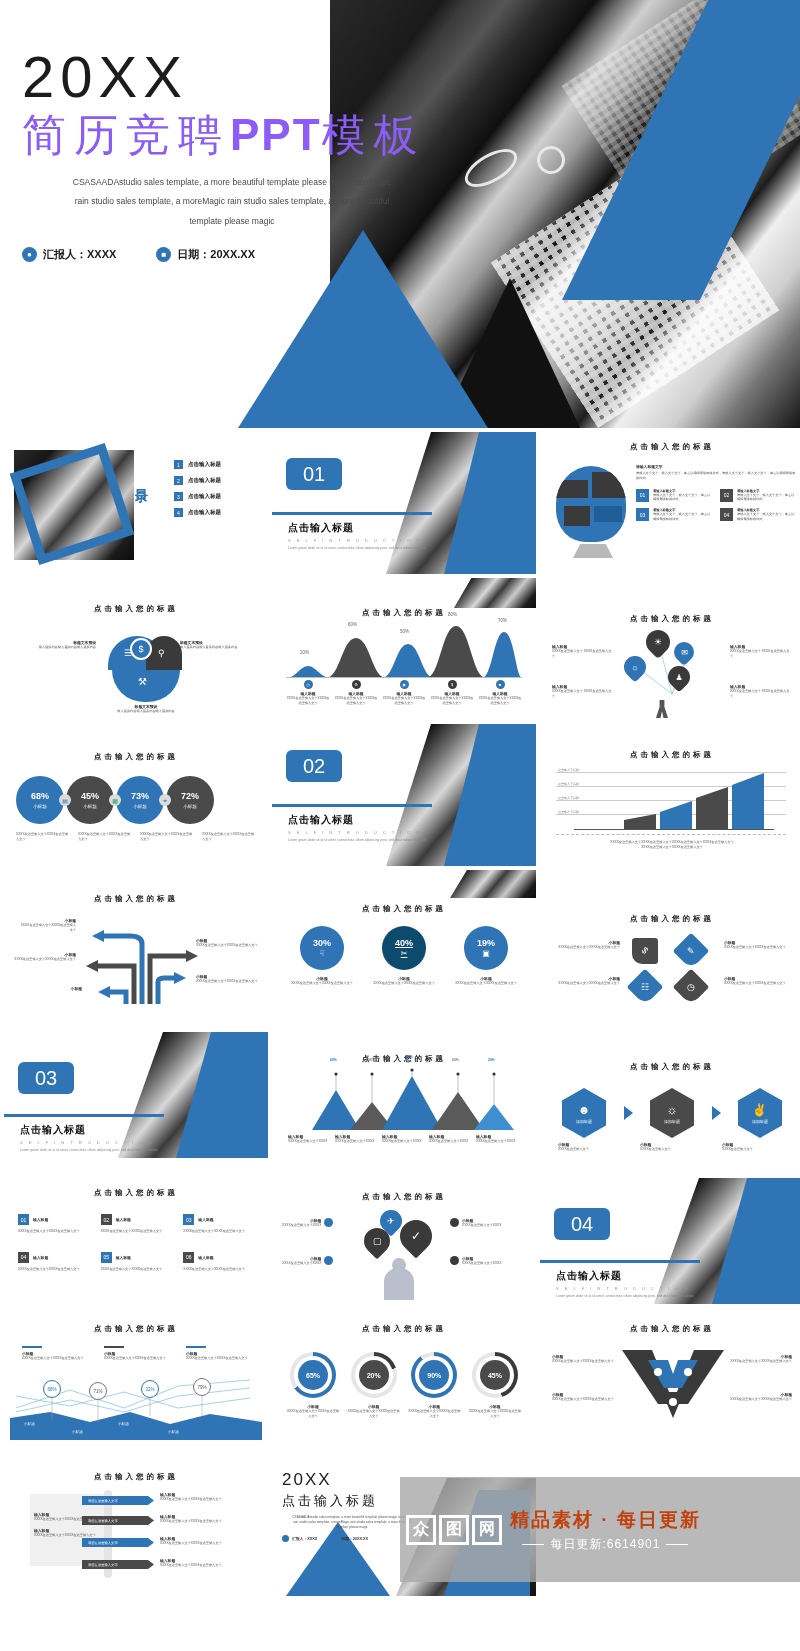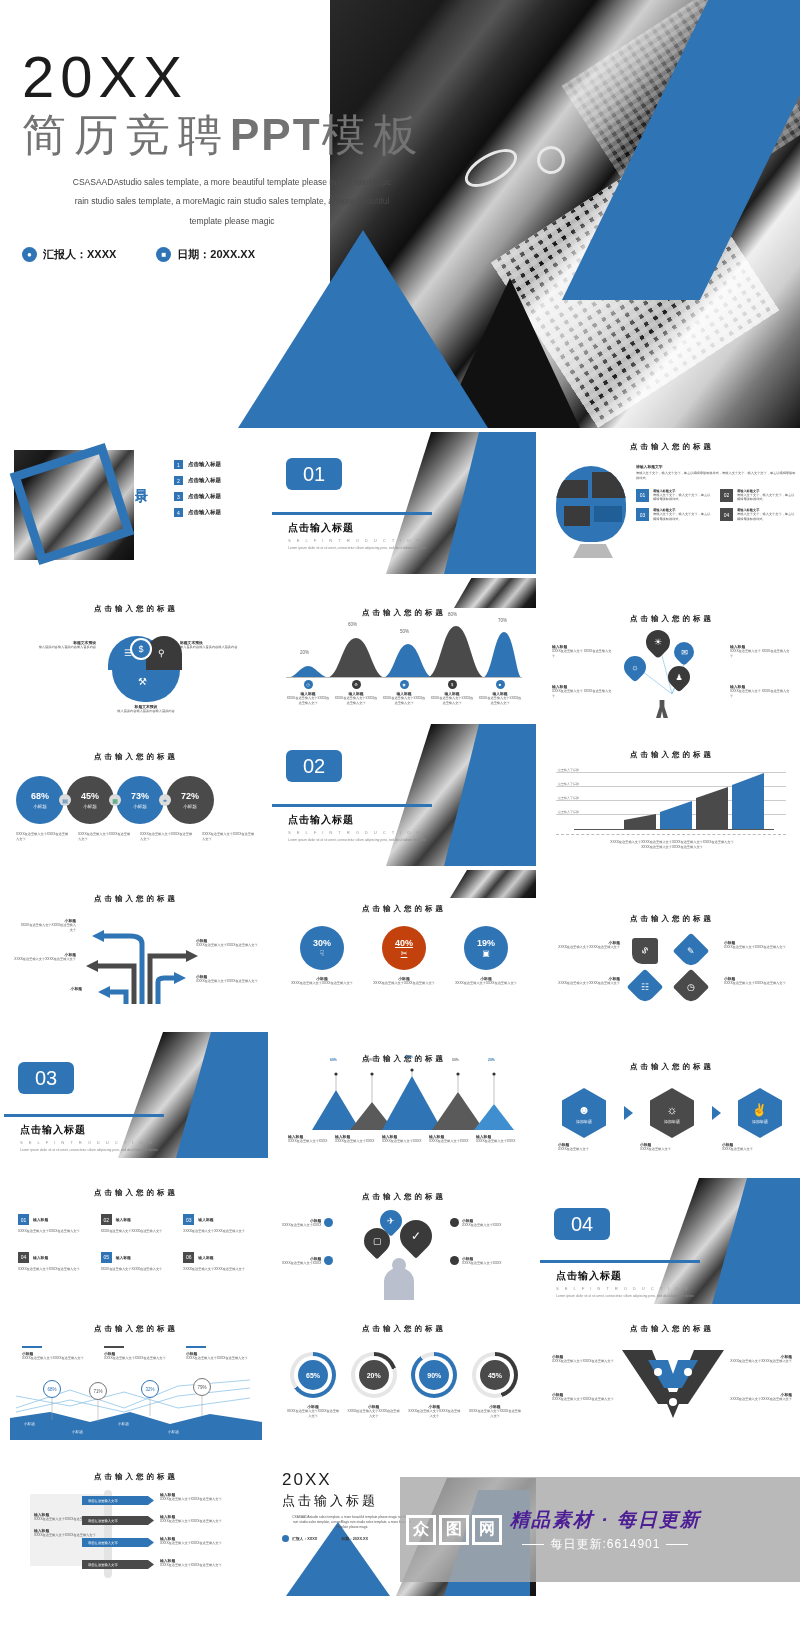--- a/index.html
+++ b/index.html
@@ -44,21 +44,21 @@
     border-left:125px solid transparent; border-right:125px solid transparent;
     border-bottom:198px solid #2f74b5;
   }
   .cover-black-tri {
     position:absolute; left:440px; bottom:0; width:0; height:0;
     border-left:70px solid transparent; border-right:70px solid transparent;
     border-bottom:150px solid #111;
   }
   .cover-text { position:absolute; left:22px; top:48px; width:440px; z-index:6; }
   .year { font-size:58px; letter-spacing:6px; font-weight:400; color:#1c1c1c; line-height:1; }
-  .main-title { font-size:44px; font-weight:700; color:#737373; letter-spacing:2px; margin-top:4px; line-height:1.15;}
+  .main-title { font-size:44px; font-weight:700; color:#8b5cf6; letter-spacing:2px; margin-top:4px; line-height:1.15;}
   .main-title .sp { letter-spacing:8px; font-weight:400; }
   .sub-en { margin-top:12px; font-size:8.5px; color:#4a4a4a; line-height:2.3; text-align:center; width:420px;}
   .meta-row { display:flex; gap:40px; margin-top:16px; align-items:center; }
   .meta-item { display:flex; align-items:center; gap:6px; font-size:11px; color:#1a1a1a; font-weight:700;}
   .meta-dot { width:15px; height:15px; border-radius:50%; background:#2f74b5; display:flex; align-items:center; justify-content:center; color:#fff; font-size:8px;}
 
   
   .grid { display:grid; grid-template-columns: repeat(3, 1fr); gap: 4px 4px; padding: 4px 4px; }
   .slide {
     position:relative; width:264px; height:142px; background:#fff; overflow:hidden;
@@ -124,21 +124,21 @@
   
   .watermark {
     position:absolute; left:400px; top:1477px; width:400px; height:105px;
     background:rgba(170,170,170,.82); z-index:50;
     display:flex; align-items:center; gap:8px; padding-left:6px;
   }
   .wm-logo { display:flex; gap:3px; }
   .wm-box { width:30px;height:30px;border:3px solid #fff; display:flex;align-items:center;justify-content:center;
             color:#fff; font-size:16px; font-weight:700;}
   .wm-right { display:flex; flex-direction:column; }
-  .wm-t1 { color:#4c1d95; font-size:19px; font-weight:700; letter-spacing:2px;font-style:italic;}
+  .wm-t1 { color:#c2410c; font-size:19px; font-weight:700; letter-spacing:2px;}
   .wm-t2 { color:#fff; font-size:12px; text-align:center; margin-top:3px; letter-spacing:1px;}
   .wm-rule { display:inline-block; width:22px;height:1px;background:#fff; vertical-align:middle; margin:0 6px;}
 </style>
 </head>
 <body>
 
 <div class="page">
 
   <div class="cover">
     <div class="cover-photo">
@@ -485,21 +485,21 @@
       <div style="position:absolute;left:14px;top:56px;width:236px;display:flex;justify-content:space-between;">
         <div style="width:72px;text-align:center;">
           <div class="circ" style="width:44px;height:44px;background:#2f74b5;margin:0 auto;">
               <span class="pct" style="font-size:9px;">30%</span>
               <span style="font-size:8px;margin-top:1px;">☟</span>
             </div>
           <div class="tiny2" style="margin-top:6px;">小标题</div>
           <div class="tiny">XXXX在这里输入文字XXXX在这里输入文字</div>
         </div>
         <div style="width:72px;text-align:center;">
-          <div class="circ" style="width:44px;height:44px;background:#c2410c;margin:0 auto;text-decoration:underline;">
+          <div class="circ" style="width:44px;height:44px;background:#0c4a6e;margin:0 auto;text-decoration:underline;">
               <span class="pct" style="font-size:9px;">40%</span>
               <span style="font-size:8px;margin-top:1px;">✂</span>
             </div>
           <div class="tiny2" style="margin-top:6px;">小标题</div>
           <div class="tiny">XXXX在这里输入文字XXXX在这里输入文字</div>
         </div>
         <div style="width:72px;text-align:center;">
           <div class="circ" style="width:44px;height:44px;background:#2f74b5;margin:0 auto;">
               <span class="pct" style="font-size:9px;">19%</span>
               <span style="font-size:8px;margin-top:1px;">▣</span>

